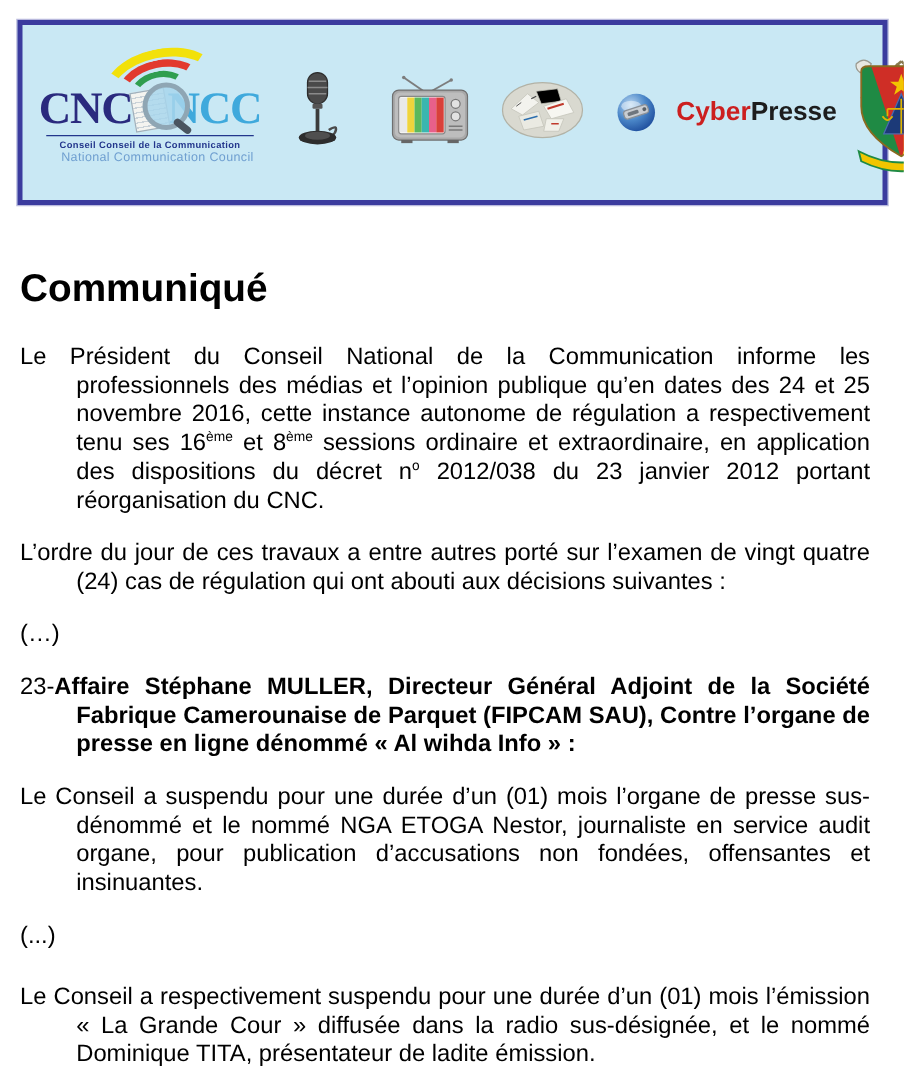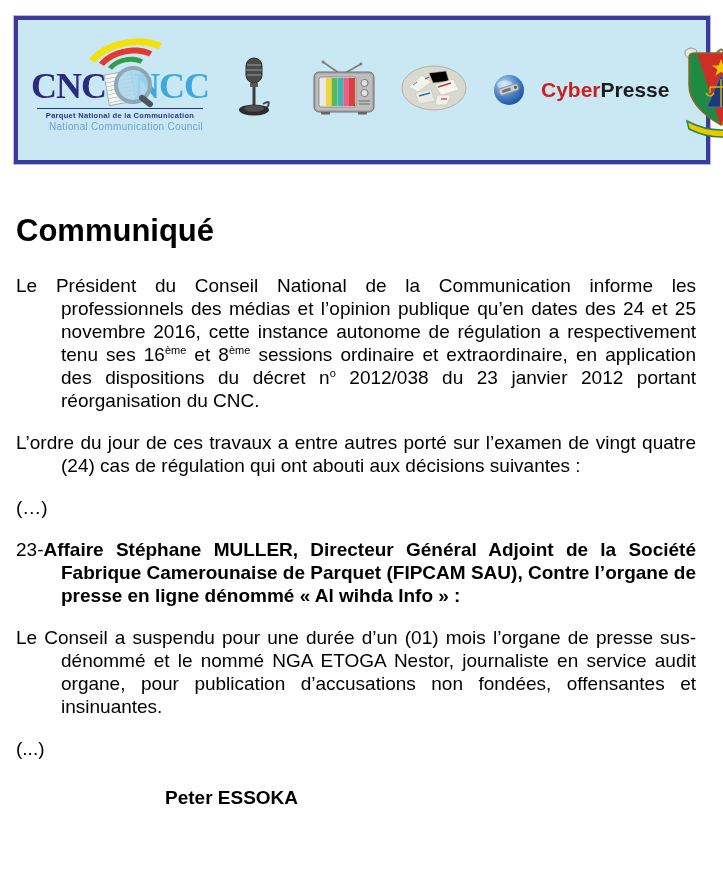--- a/index.html
+++ b/index.html
@@ -73,21 +73,21 @@
     </div>
     <div class="cnc-row">
       <span class="cnc-txt">CNC</span>
       <span class="magnifier">
         <span class="paper"></span>
         <span class="lens"></span>
         <span class="handle"></span>
       </span>
       <span class="ncc-txt">NCC</span>
     </div>
-    <div class="cnc-sub1">Parquet National de la Communication</div>
+    <div class="cnc-sub1">Conseil Conseil de la Communication</div>
     <div class="cnc-sub2">National Communication Council</div>
   </div>
 
   <div class="mic-box">
     <svg width="38" height="62" viewBox="0 0 36 62">
       <rect x="10" y="1" width="16" height="25" rx="8" fill="#4a4a4a" stroke="#2c2c2c"></rect>
       <line x1="11" y1="8" x2="25" y2="8" stroke="#8a8a8a" stroke-width="1.3"></line>
       <line x1="10" y1="13" x2="26" y2="13" stroke="#8a8a8a" stroke-width="1.3"></line>
       <line x1="11" y1="18" x2="25" y2="18" stroke="#8a8a8a" stroke-width="1.3"></line>
       <rect x="14" y="26" width="8" height="4" rx="1" fill="#555"></rect>
@@ -207,15 +207,16 @@
   <p class="para">L’ordre du jour de ces travaux a entre autres porté sur l’examen de vingt quatre (24) cas de régulation qui ont abouti aux décisions suivantes :</p>
 
   <p class="para ellipsis">(…)</p>
 
   <p class="para case"><span class="case-num">23-</span><span class="case-bold">Affaire Stéphane MULLER, Directeur Général Adjoint de la Société Fabrique Camerounaise de Parquet (FIPCAM SAU), Contre l’organe de presse en ligne dénommé « Al wihda Info » :</span></p>
 
   <p class="para">Le Conseil a suspendu pour une durée d’un (01) mois l’organe de presse sus-dénommé et le nommé NGA ETOGA Nestor, journaliste en service audit organe, pour publication d’accusations non fondées, offensantes et insinuantes.</p>
 
   <p class="para ellipsis ellipsis2">(...)</p>
 
+  <p class="para">Le Conseil a respectivement suspendu pour une durée d’un (01) mois l’émission « La Grande Cour » diffusée dans la radio sus-désignée, et le nommé Dominique TITA, présentateur de ladite émission.</p>
 
   <p class="sig-name">Peter ESSOKA</p>
 </div>
 
 </body></html>

